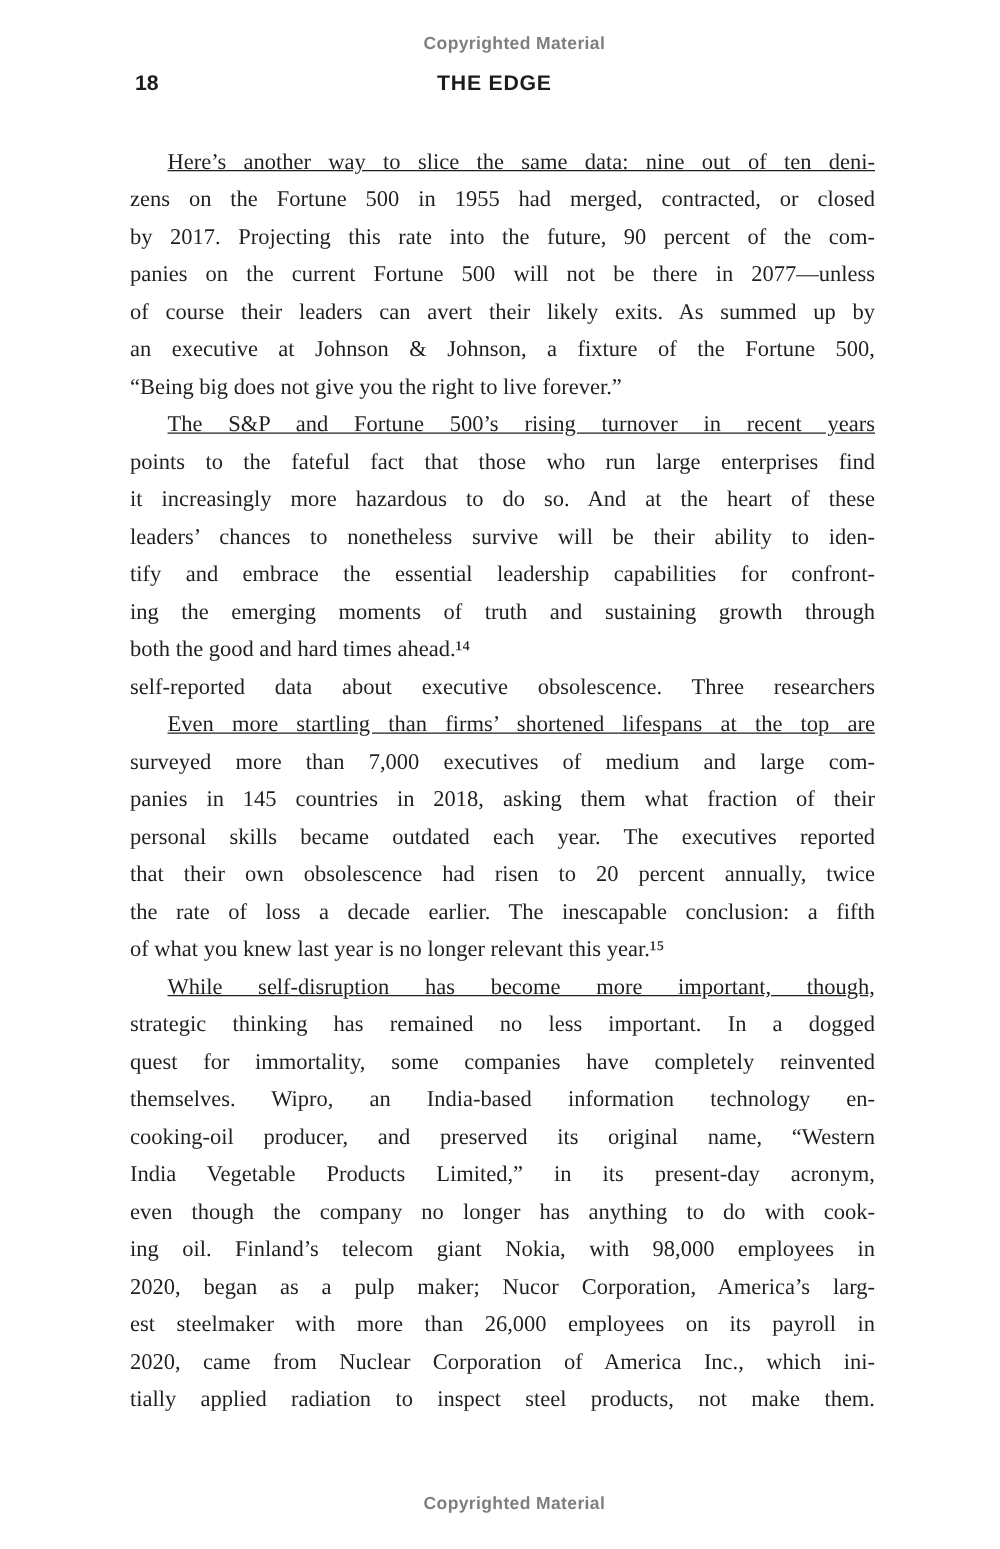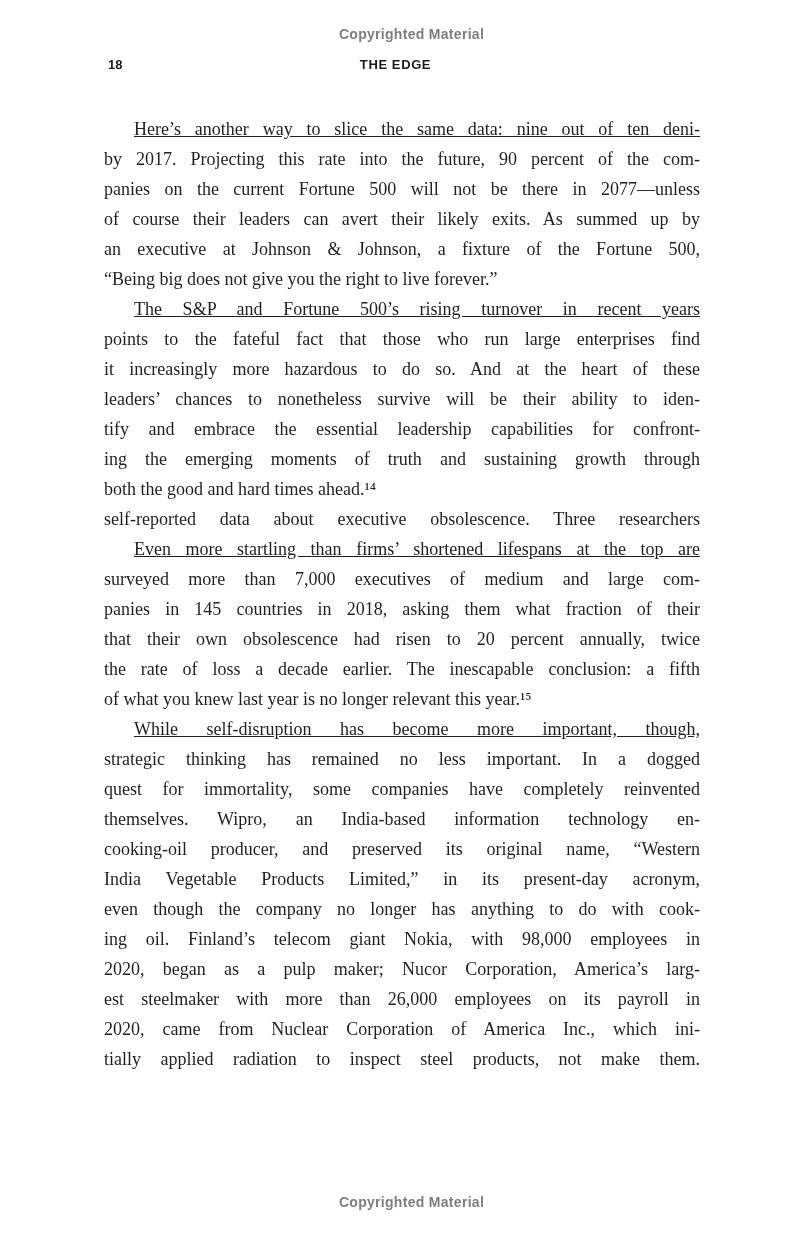--- a/index.html
+++ b/index.html
@@ -22,21 +22,21 @@
     letter-spacing: 0.3px;
     color: var(--notice-text, #7e7e7e);
     padding-left: 23px;
   }
   .notice-top { top: 26px; }
   .notice-bottom { top: 1194px; }
   .header-row {
     position: absolute; top: 57px; left: 104px; right: 113px;
     height: 22px;
     font-family: "Liberation Sans", "DejaVu Sans", sans-serif;
-    font-size: 13px; font-weight: 600;
+    font-size: 17px; font-weight: 600;
     color: var(--header-text, #1c1c1c);
   }
   .page-number { position: absolute; left: 4px; top: 0; }
   .running-title {
     position: absolute; left: 0; right: 0; top: 0;
     text-align: center; letter-spacing: 0.6px;
   }
   .body-text {
     position: absolute; top: 114px; left: 104px; width: 596px;
     font-size: 18px;
@@ -58,36 +58,38 @@
 
   <div class="notice notice-top">Copyrighted Material</div>
 
   <div class="header-row">
     <span class="page-number">18</span>
     <span class="running-title">THE EDGE</span>
   </div>
 
   <div class="body-text">
       <div class="line indent">Here’s another way to slice the same data: nine out of ten deni-</div>
+      <div class="line">zens on the Fortune 500 in 1955 had merged, contracted, or closed</div>
       <div class="line">by 2017. Projecting this rate into the future, 90 percent of the com-</div>
       <div class="line">panies on the current Fortune 500 will not be there in 2077—unless</div>
       <div class="line">of course their leaders can avert their likely exits. As summed up by</div>
       <div class="line">an executive at Johnson &amp; Johnson, a fixture of the Fortune 500,</div>
       <div class="line lastline">“Being big does not give you the right to live forever.”</div>
       <div class="line indent">The S&amp;P and Fortune 500’s rising turnover in recent years</div>
       <div class="line">points to the fateful fact that those who run large enterprises find</div>
       <div class="line">it increasingly more hazardous to do so. And at the heart of these</div>
       <div class="line">leaders’ chances to nonetheless survive will be their ability to iden-</div>
       <div class="line">tify and embrace the essential leadership capabilities for confront-</div>
       <div class="line">ing the emerging moments of truth and sustaining growth through</div>
       <div class="line lastline">both the good and hard times ahead.¹⁴</div>
       <div class="line">self-reported data about executive obsolescence. Three researchers</div>
       <div class="line indent">Even more startling than firms’ shortened lifespans at the top are</div>
       <div class="line">surveyed more than 7,000 executives of medium and large com-</div>
       <div class="line">panies in 145 countries in 2018, asking them what fraction of their</div>
+      <div class="line">personal skills became outdated each year. The executives reported</div>
       <div class="line">that their own obsolescence had risen to 20 percent annually, twice</div>
       <div class="line">the rate of loss a decade earlier. The inescapable conclusion: a fifth</div>
       <div class="line lastline">of what you knew last year is no longer relevant this year.¹⁵</div>
       <div class="line indent">While self-disruption has become more important, though,</div>
       <div class="line">strategic thinking has remained no less important. In a dogged</div>
       <div class="line">quest for immortality, some companies have completely reinvented</div>
       <div class="line">themselves. Wipro, an India-based information technology en-</div>
       <div class="line">cooking-oil producer, and preserved its original name, “Western</div>
       <div class="line">India Vegetable Products Limited,” in its present-day acronym,</div>
       <div class="line">even though the company no longer has anything to do with cook-</div>

